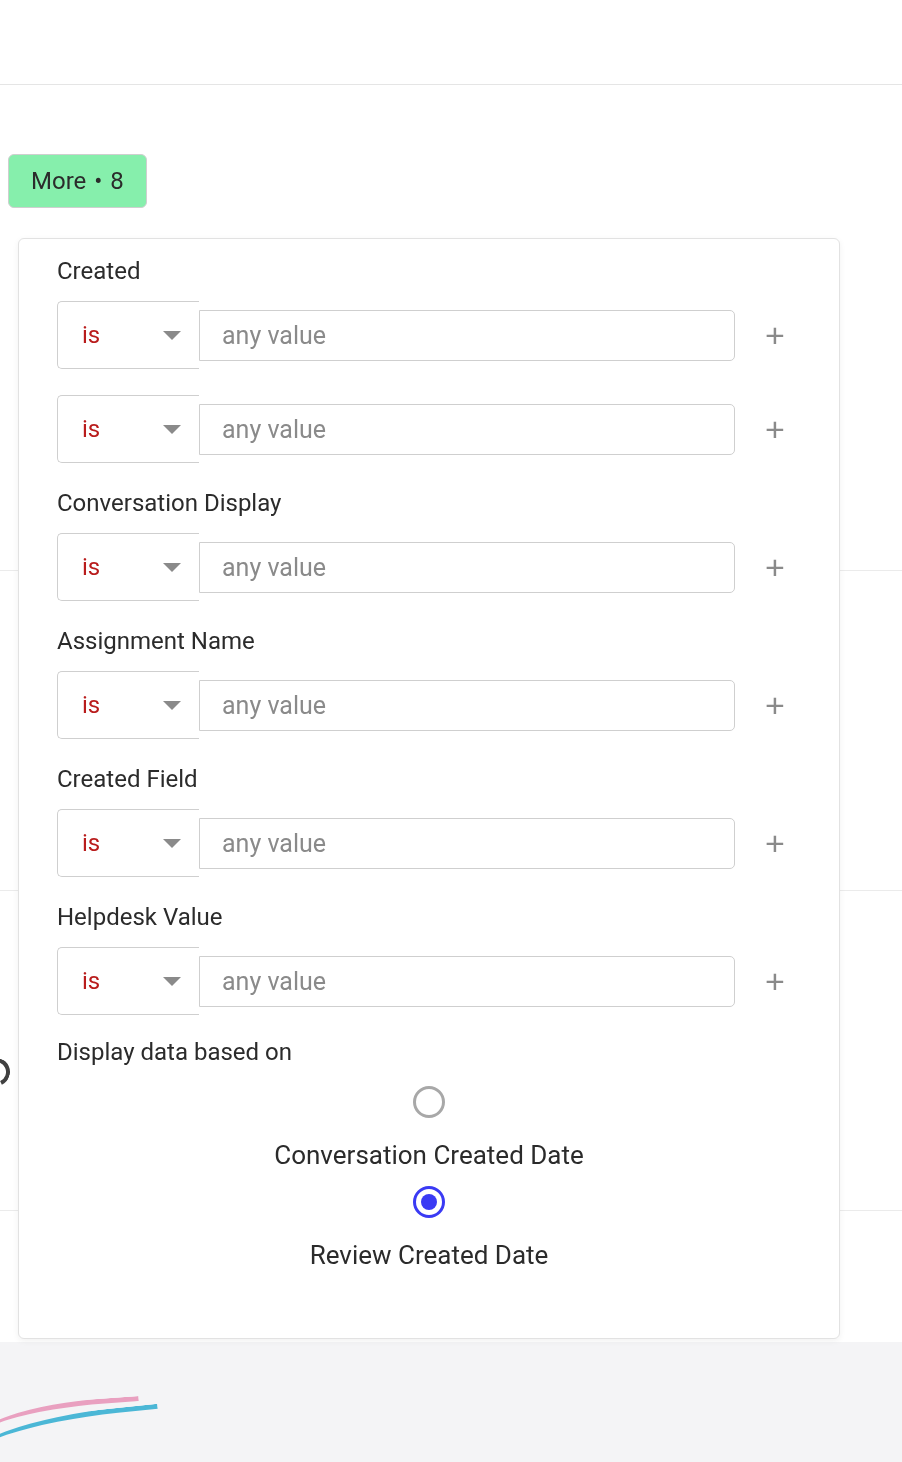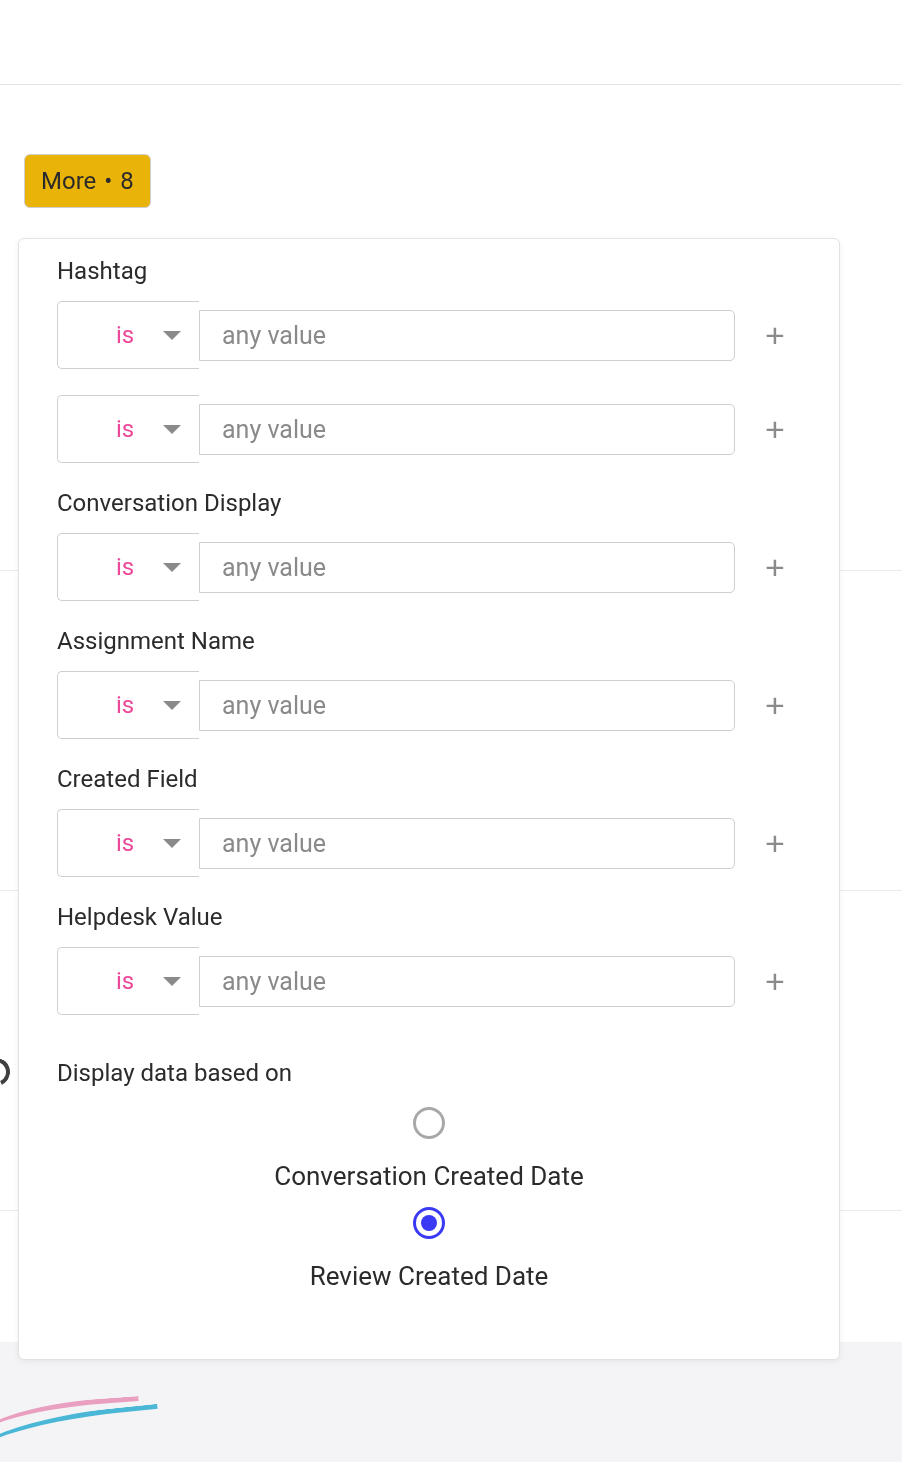--- a/index.html
+++ b/index.html
@@ -19,25 +19,25 @@
     position: absolute;
     top: 84px;
     left: 0;
     right: 0;
     height: 1px;
     background: #e5e5e5;
   }
   .more-button {
     position: absolute;
     top: 154px;
-    left: 24px;
-    padding: 14px 16px;
+    left: 8px;
+    padding: 14px 22px;
     border: 1px solid #cfcfcf;
     border-radius: 6px;
-    background: #eab308;
+    background: #86efac;
     font-size: 24px;
     color: #2b2b2b;
     cursor: pointer;
     font-family: inherit;
     line-height: 1;
   }
   .more-label {
     color: #2b2b2b;
   }
   .more-dot {
@@ -84,22 +84,21 @@
     border-radius: 5px 0 0 5px;
     background: #ffffff;
     display: flex;
     align-items: center;
     padding: 0 18px 0 24px;
     cursor: pointer;
     justify-content: space-between;
   }
   .operator-text {
     font-size: 24px;
-    color: #ec4899;
-    margin-left: 34px;
+    color: #b91c1c;
   }
   .caret-down {
     width: 0;
     height: 0;
     border-left: 9px solid transparent;
     border-right: 9px solid transparent;
     border-top: 9px solid #8a8a8a;
   }
   .value-input {
     flex: 1;
@@ -127,21 +126,21 @@
     cursor: pointer;
     margin-left: 14px;
   }
   .plus-icon {
     font-size: 34px;
     color: #8a8a8a;
     font-weight: 300;
     line-height: 1;
   }
   .radio-section {
-    margin-top: 44px;
+    margin-top: 23px;
   }
   .radio-section-label {
     font-size: 24px;
     color: #2b2b2b;
     margin-bottom: 20px;
     display: block;
   }
   .radio-option {
     display: flex;
     align-items: center;
@@ -258,21 +257,21 @@
 </button>
 
 <div class="bg-line-1"></div>
 <div class="bg-line-2"></div>
 <div class="bg-line-3"></div>
 <div class="circle-fragment"></div>
 
 <div class="dropdown-panel">
 
   <div class="filter-group cutoff">
-    <span class="filter-label">Hashtag</span>
+    <span class="filter-label">Created</span>
     <div class="filter-row">
       <div class="operator-select">
         <span class="operator-text">is</span>
         <span class="caret-down"></span>
       </div>
       <input class="value-input" type="text" placeholder="any value" style="">
       <button class="add-button">
         <span class="plus-icon">+</span>
       </button>
     </div>

